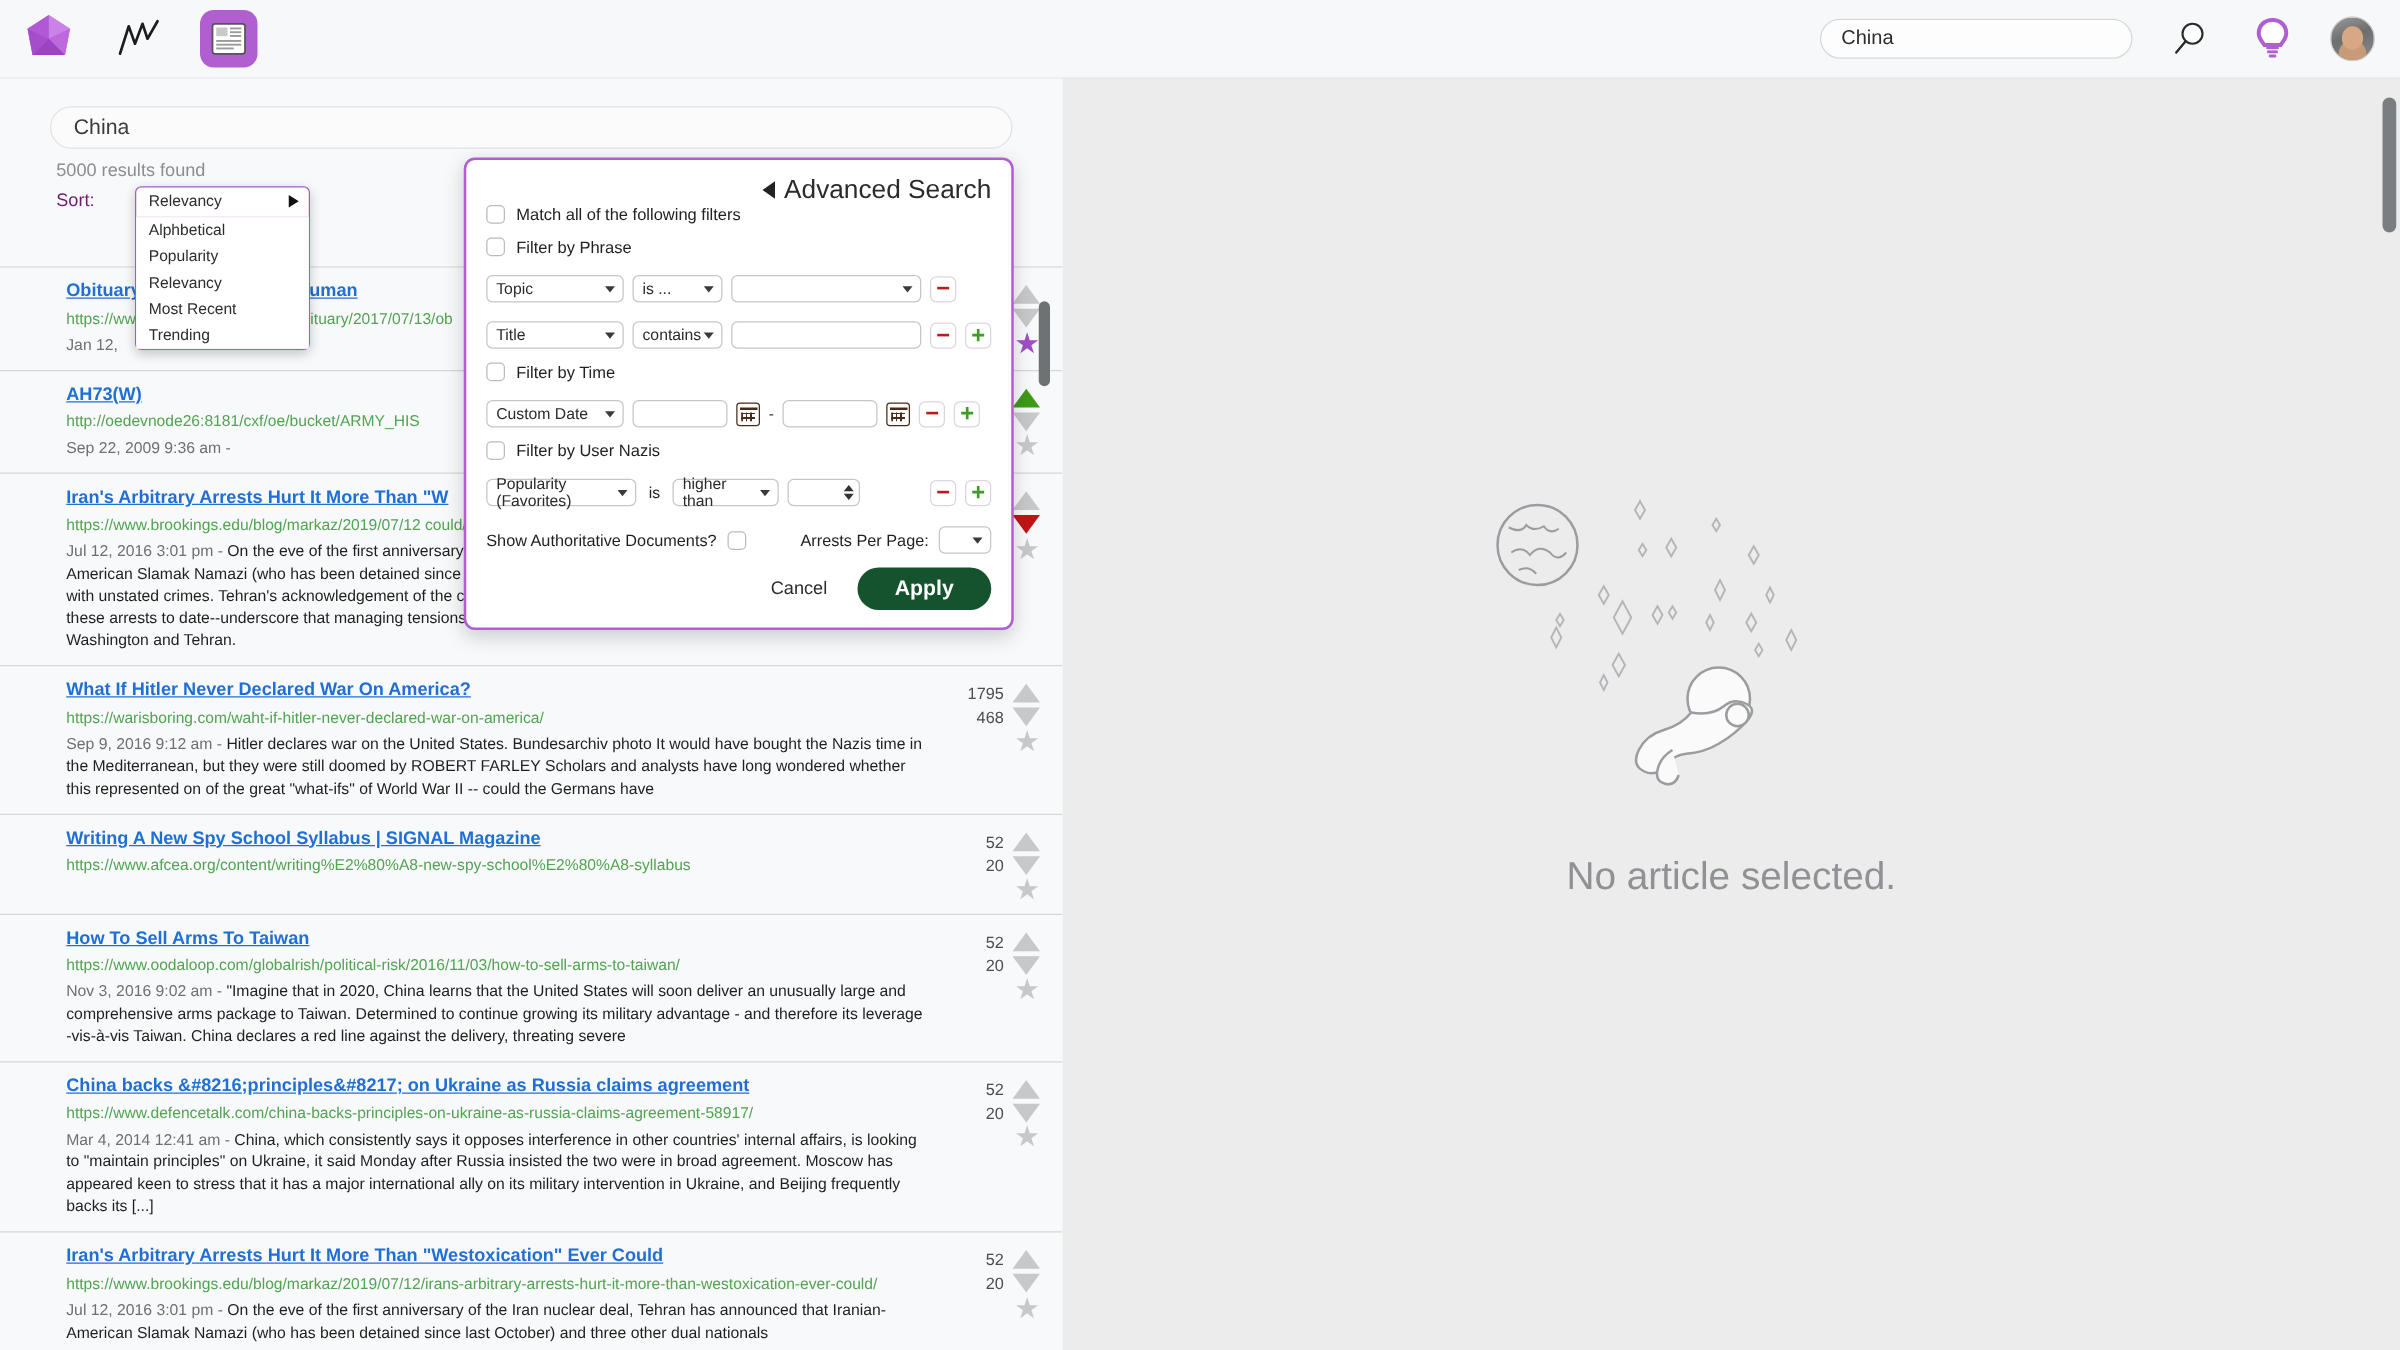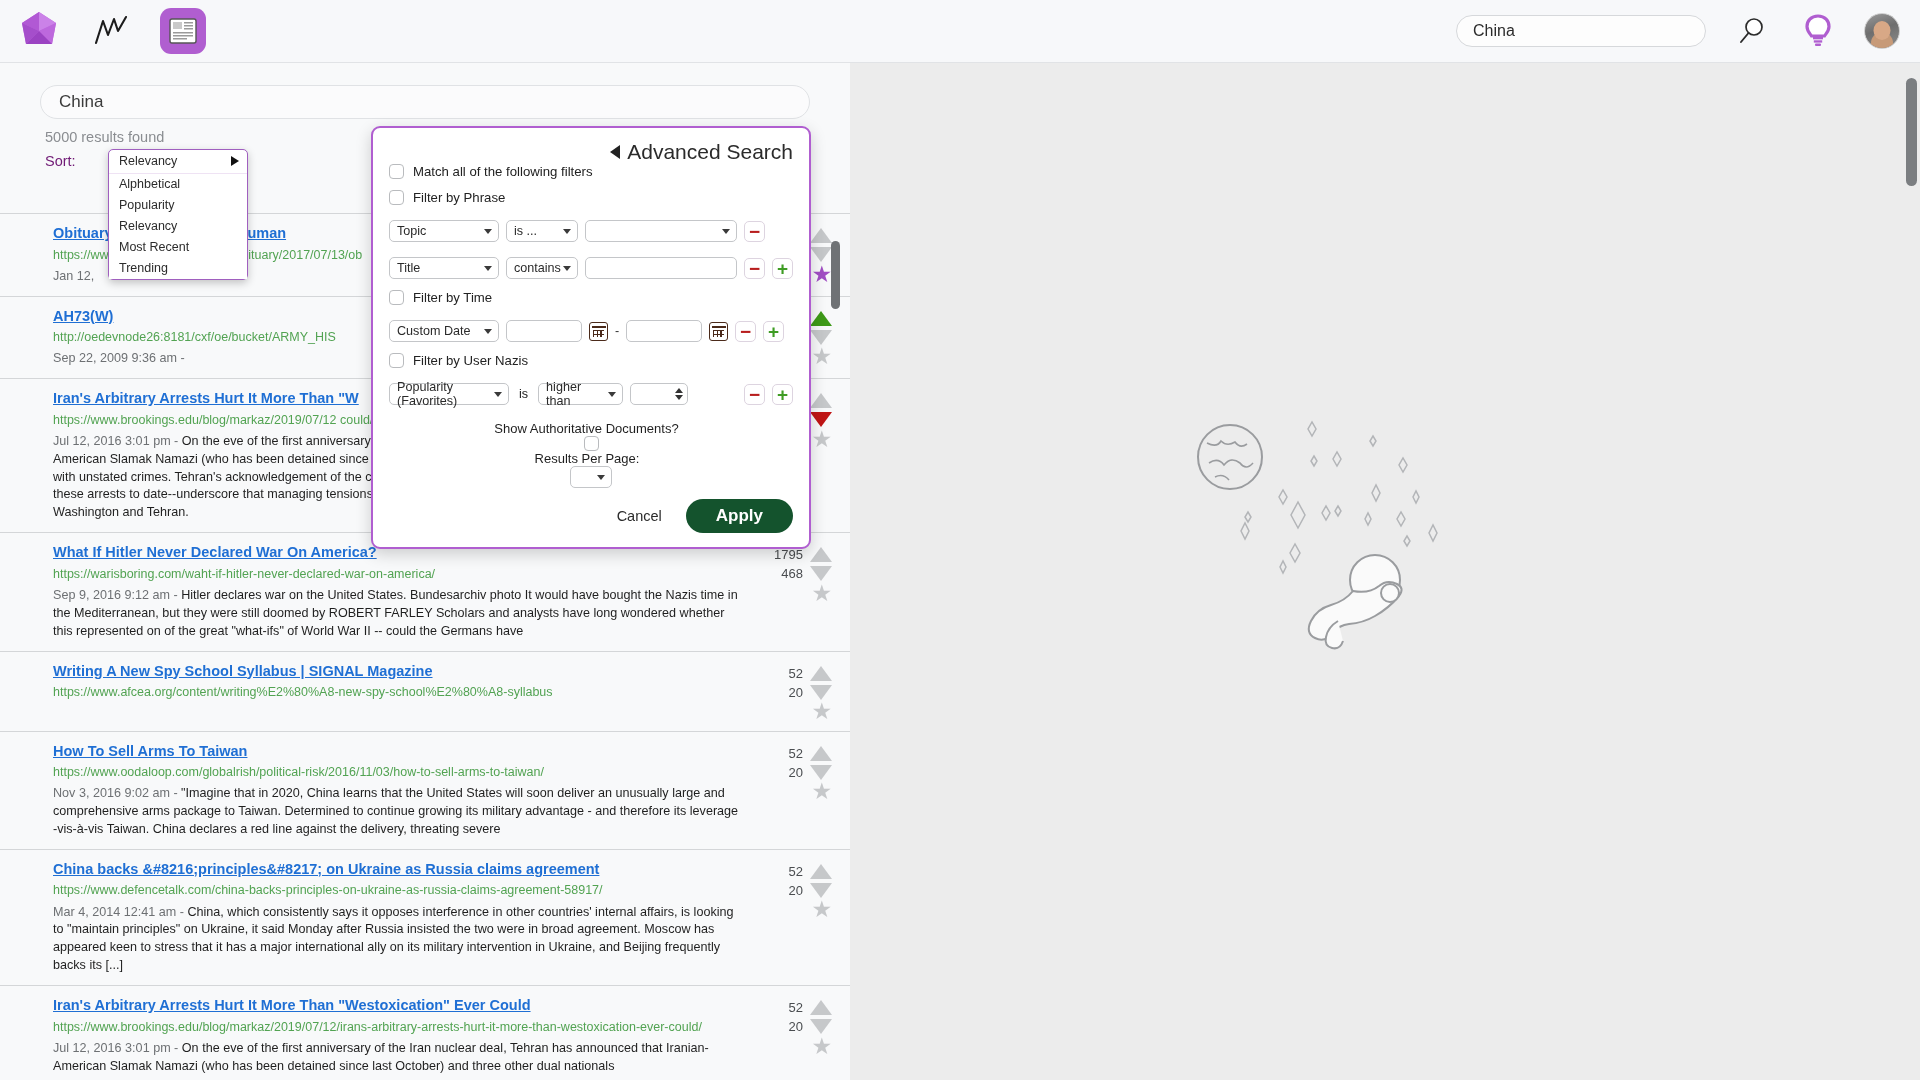--- a/index.html
+++ b/index.html
@@ -206,21 +206,21 @@
     position: relative; width: 58px;
   }
   .spin-arrows {
     position: absolute; right: 5px; top: 50%; transform: translateY(-50%);
     display: flex; flex-direction: column; gap: 2px; cursor: pointer;
   }
   .spin-arrows i { display: block; width: 0; height: 0; }
   .spin-up { border-left: 4px solid transparent; border-right: 4px solid transparent; border-bottom: 5px solid #333; }
   .spin-dn { border-left: 4px solid transparent; border-right: 4px solid transparent; border-top: 5px solid #333; }
 
-  #adv-bottom-row { display: flex; align-items: center; margin-top: 16px; flex-direction: column; }
+  #adv-bottom-row { display: flex; align-items: center; margin-top: 16px; }
   #auth-label { font-size: 13px; color: #1f1f1f; margin-right: 9px; }
   #rpp-label { font-size: 13px; color: #1f1f1f; margin-right: 8px; }
   #adv-actions { display: flex; align-items: center; justify-content: flex-end; gap: 18px; margin-top: 11px; }
   #cancel-btn { font-size: 14.5px; color: #2b2b2b; cursor: pointer; background: none; border: none; font-family: "Liberation Sans", sans-serif; }
   #apply-btn {
     background: #14532d; color: #fff; border: none; border-radius: 17px;
     padding: 7px 30px; font-size: 17px; font-weight: bold; cursor: pointer;
     font-family: "Liberation Sans", sans-serif;
   }
   .section-gap { height: 11px; }
@@ -497,20 +497,21 @@
         <path d="M116 110 l7 13 l7 -13 l-7 -13 z"></path>
       </g>
 
       <g fill="#fafafa" stroke="#9a9c9f" stroke-width="2">
         <circle cx="200" cy="175" r="25"></circle>
         <path d="M178 186 q-8 10 -22 14 q-14 4 -20 16 q-6 12 4 17 q10 5 18 -5 q6 -8 16 -9 q14 -1 26 -8 q14 -8 24 -20 q6 -8 -2 -12 q-10 -5 -18 2 q-10 8 -26 5 z"></path>
         <circle cx="215" cy="188" r="9"></circle>
         <path d="M163 216 q-10 6 -12 16 q-2 9 6 11 q8 2 11 -7"></path>
       </g>
     </svg>
+    <div id="empty-text">No article selected.</div>
   </div>
 </div>
 
 <div id="page-scrollbar"></div>
 
 <div id="adv-panel">
 
   <div id="adv-title-row">
     <div id="adv-back-arrow"></div>
     <div id="adv-title">Advanced Search</div>
@@ -581,21 +582,21 @@
     </div>
     <div style="flex:1;"></div>
     <div class="btn-minus">−</div>
     <div class="btn-plus">+</div>
   </div>
 
   <div id="adv-bottom-row">
     <span id="auth-label">Show Authoritative Documents?</span>
     <div class="chkbox"></div>
     <div style="flex:1;"></div>
-    <span id="rpp-label">Results Per Page:</span>
+    <span id="rpp-label">Arrests Per Page:</span>
     <div class="sel" style="width:42px;"></div>
   </div>
 
   <div id="adv-actions">
     <button id="cancel-btn">Cancel</button>
     <button id="apply-btn">Apply</button>
   </div>
 </div>
 
 </body></html>

